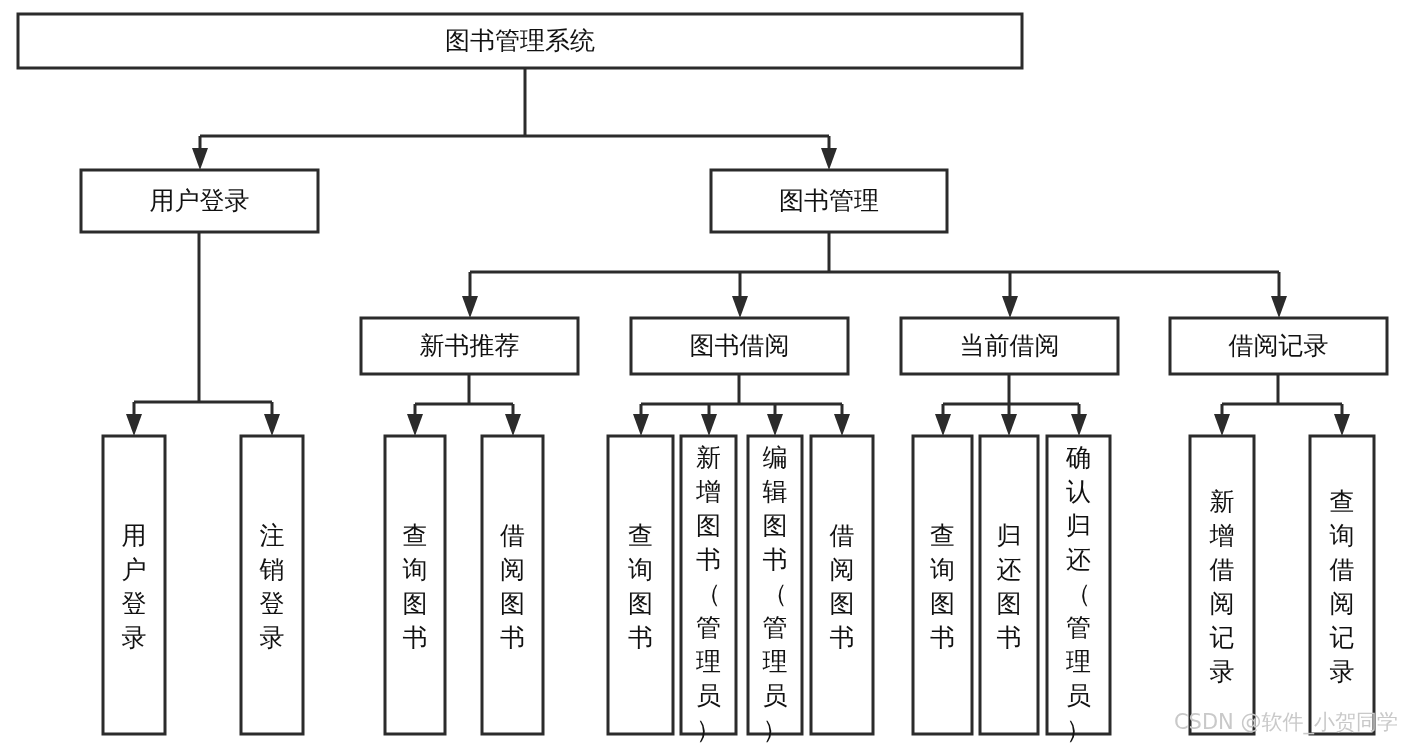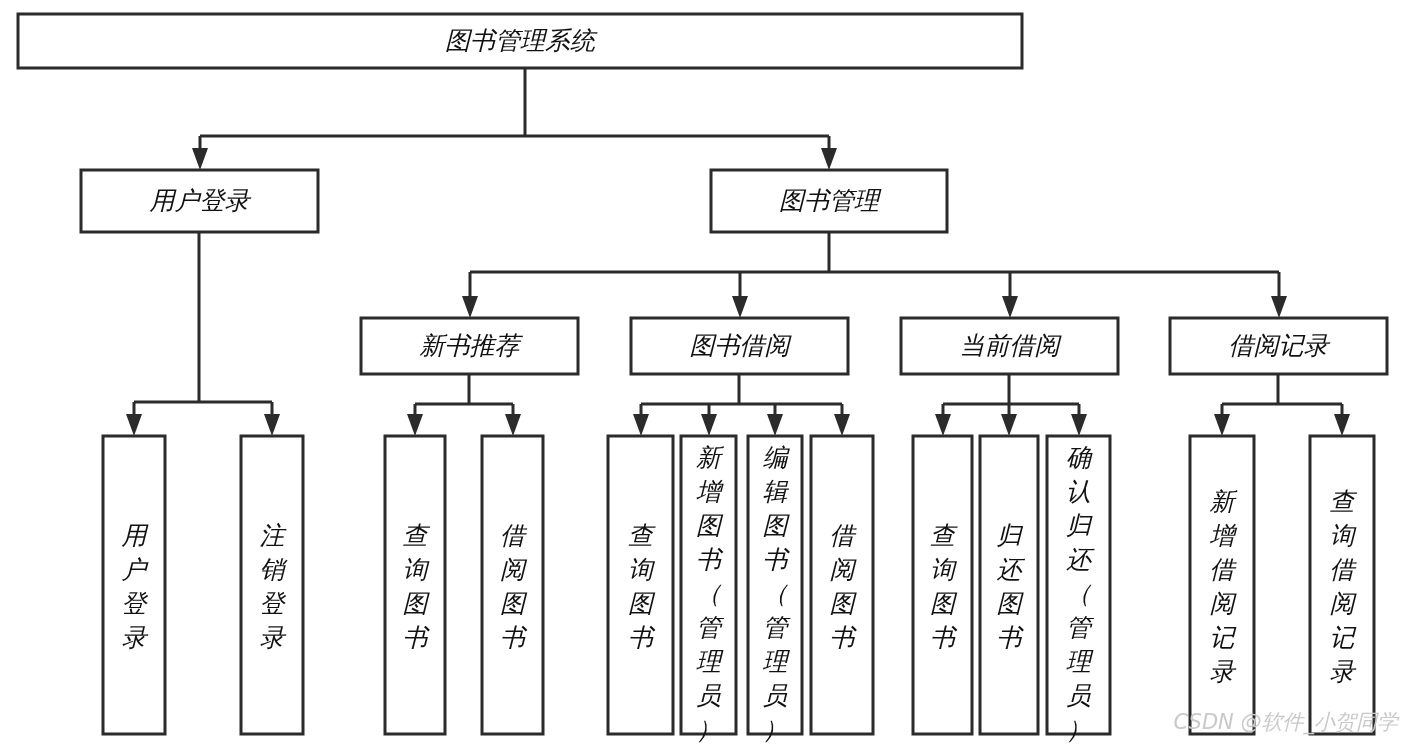--- a/index.html
+++ b/index.html
@@ -13,21 +13,20 @@
     font-family: "DejaVu Sans", "Liberation Sans", sans-serif;
     overflow: hidden;
     position: relative;
   }
   #diagram-root {
     position: absolute;
     left: 0;
     top: 0;
     width: 1405px;
     height: 747px;
-    font-style: italic;
   }
   svg.diagram-canvas {
     display: block;
     width: 1405px;
     height: 747px;
   }
   .node-box {
     fill: #ffffff;
     stroke: #2b2b2b;
     stroke-width: 3;

